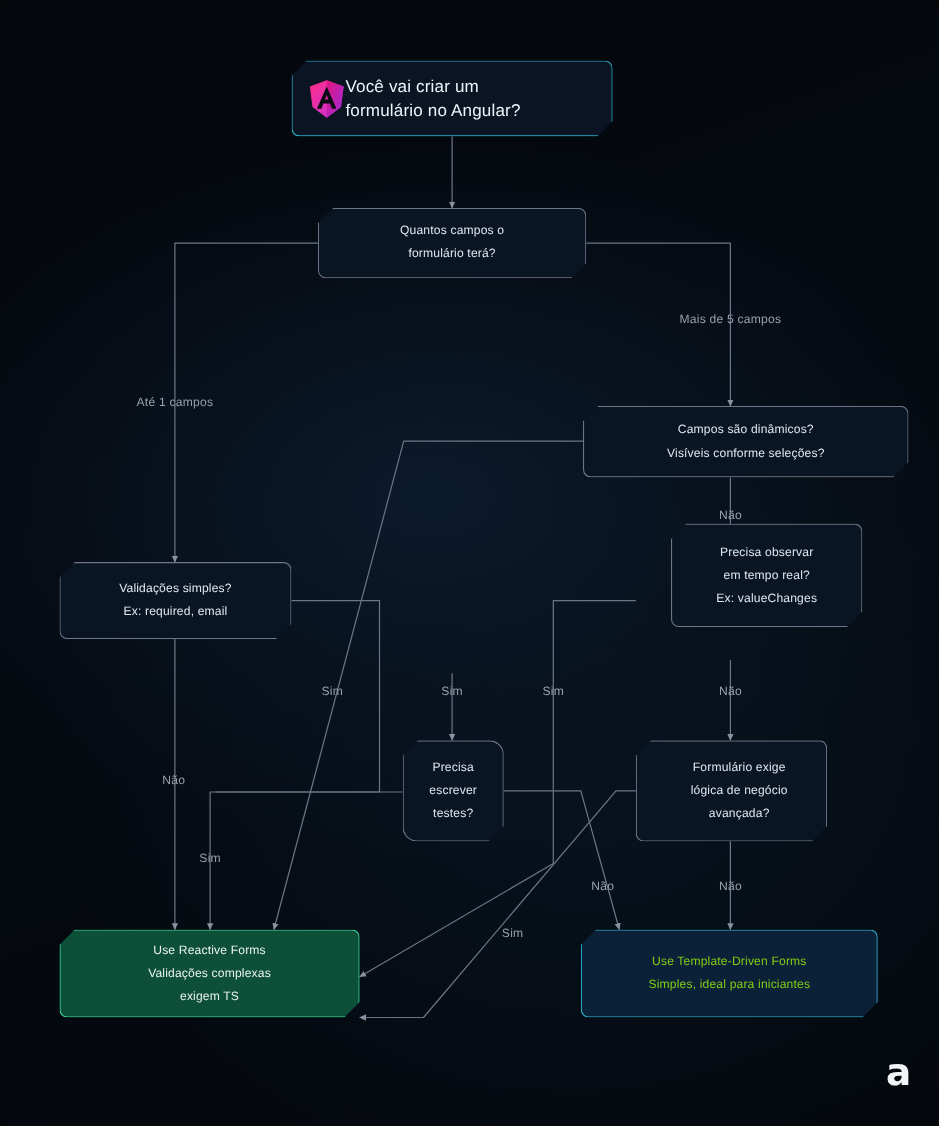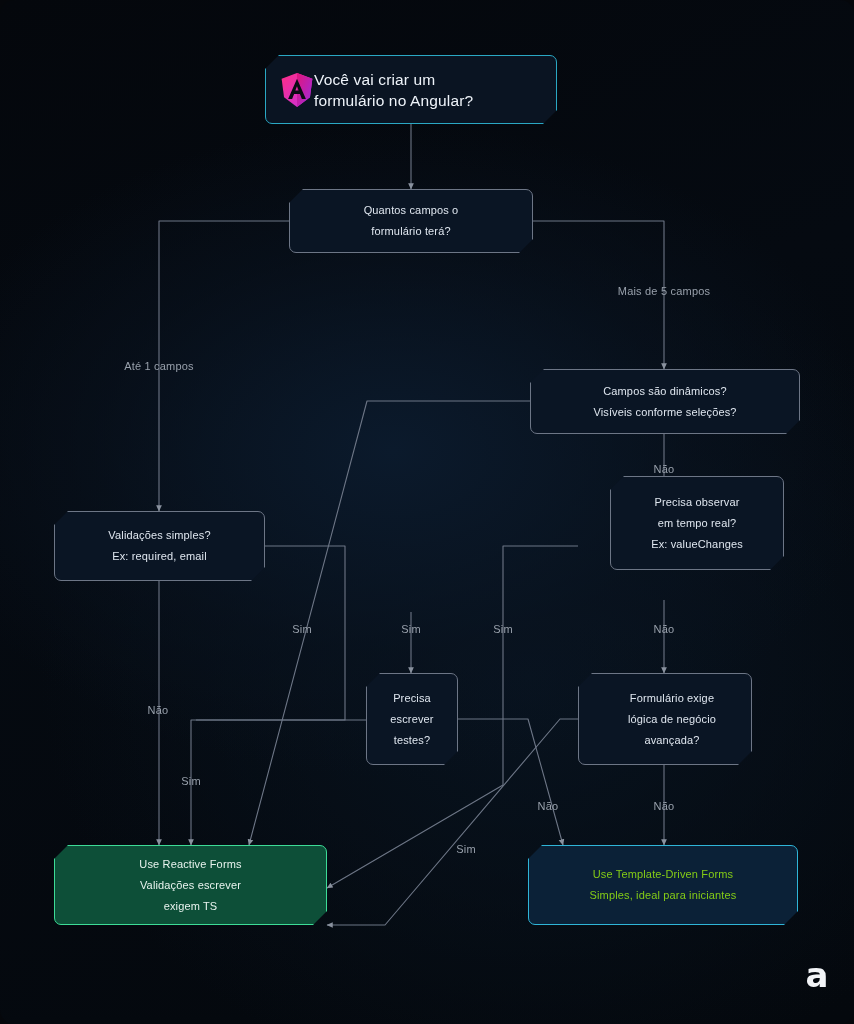--- a/index.html
+++ b/index.html
@@ -146,46 +146,46 @@
     </svg>
     <div class="node-text">Você vai criar um
 formulário no Angular?</div>
   </div>
 
   <div id="nodes-host">
       <div class="node " style="left: 289px; top: 189px; width: 244px; height: 64px;">
         <div class="node-text">Quantos campos o
 formulário terá?</div>
       </div>
-      <div class="node " style="left: 530px; top: 369px; width: 270px; height: 65px;">
+      <div class="node " style="left: 530px; top: 369px; width: 296px; height: 65px;">
         <div class="node-text">Campos são dinâmicos?
 Visíveis conforme seleções?</div>
       </div>
       <div class="node " style="left: 54px; top: 511px; width: 211px; height: 70px;">
         <div class="node-text">Validações simples?
 Ex: required, email</div>
       </div>
       <div class="node " style="left: 578px; top: 476px; width: 174px; height: 94px; margin-left: 32px;">
         <div class="node-text">Precisa observar
 em tempo real?
 Ex: valueChanges</div>
       </div>
-      <div class="node " style="left: 366px; top: 673px; width: 92px; height: 92px;">
+      <div class="node " style="left: 366px; top: 673px; width: 92px; height: 92px; border-radius: 13px;">
         <div class="node-text">Precisa
 escrever
 testes?</div>
       </div>
       <div class="node " style="left: 578px; top: 673px; width: 174px; height: 92px; padding-left: 28px;">
         <div class="node-text">Formulário exige
 lógica de negócio
 avançada?</div>
       </div>
       <div class="node node-result-green" style="left: 54px; top: 845px; width: 273px; height: 80px;">
         <div class="node-text">Use Reactive Forms
-Validações escrever
+Validações complexas
 exigem TS</div>
       </div>
       <div class="node node-result-blue" style="left: 528px; top: 845px; width: 270px; height: 80px;">
         <div class="node-text">Use Template-Driven Forms
 Simples, ideal para iniciantes</div>
       </div>
     </div>
 
   <div id="labels-host">
       <div class="edge-label" style="left: 159px; top: 366px;">Até 1 campos</div>

